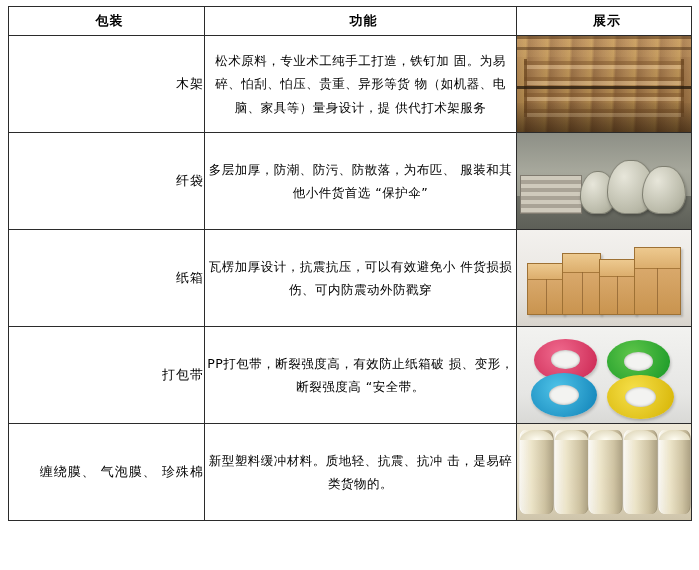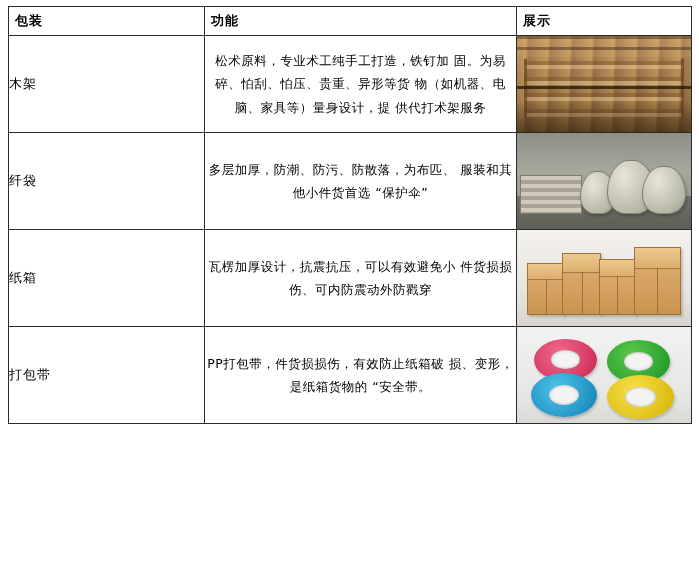--- a/index.html
+++ b/index.html
@@ -32,26 +32,26 @@
     vertical-align: middle;
   }
   col.c1 { width: 196px; }
   col.c2 { width: 312px; }
   col.c3 { width: 175px; }
 
   tr.head-row th {
     height: 28px;
     font-weight: bold;
     font-size: 13px;
-    text-align: left;
+    text-align: center;
     letter-spacing: 1px;
     padding-left: 6px;
   }
   td.cat-cell {
-    text-align: left;
+    text-align: right;
     font-size: 13px;
     letter-spacing: 1px;
     padding: 4px 6px;
   }
   td.desc-cell {
     font-size: 12.5px;
     line-height: 1.85;
     padding: 8px 10px 8px 10px;
     text-align: center;
     letter-spacing: 0.5px;
@@ -285,27 +285,42 @@
               <span class="box b4">
                   <span class="lid"></span>
                   <span class="seam"></span>
                 </span>
             </span>
           </span>
         </td>
       </tr>
       <tr>
         <td class="cat-cell">打包带</td>
-        <td class="desc-cell">PP打包带，件货损损伤，有效防止纸箱破 损、变形，是纸箱货物的 “安全带。</td>
+        <td class="desc-cell">PP打包带，断裂强度高，有效防止纸箱破 损、变形，断裂强度高 “安全带。</td>
         <td class="img-cell">
           <span class="img-wrap">
             <span class="img-inner photo-strap">
               <span class="roll r-pink"></span>
               <span class="roll r-green"></span>
               <span class="roll r-blue"></span>
               <span class="roll r-yellow"></span>
             </span>
           </span>
         </td>
       </tr>
+      <tr>
+        <td class="cat-cell">缠绕膜、 气泡膜、 珍殊棉</td>
+        <td class="desc-cell">新型塑料缓冲材料。质地轻、抗震、抗冲 击，是易碎类货物的。</td>
+        <td class="img-cell">
+          <span class="img-wrap">
+            <span class="img-inner photo-film">
+              <span class="film-roll f1"></span>
+              <span class="film-roll f2"></span>
+              <span class="film-roll f3"></span>
+              <span class="film-roll f4"></span>
+              <span class="film-roll f5"></span>
+            </span>
+          </span>
+        </td>
+      </tr>
     </tbody>
   </table>
 </div>
 
 </body></html>

